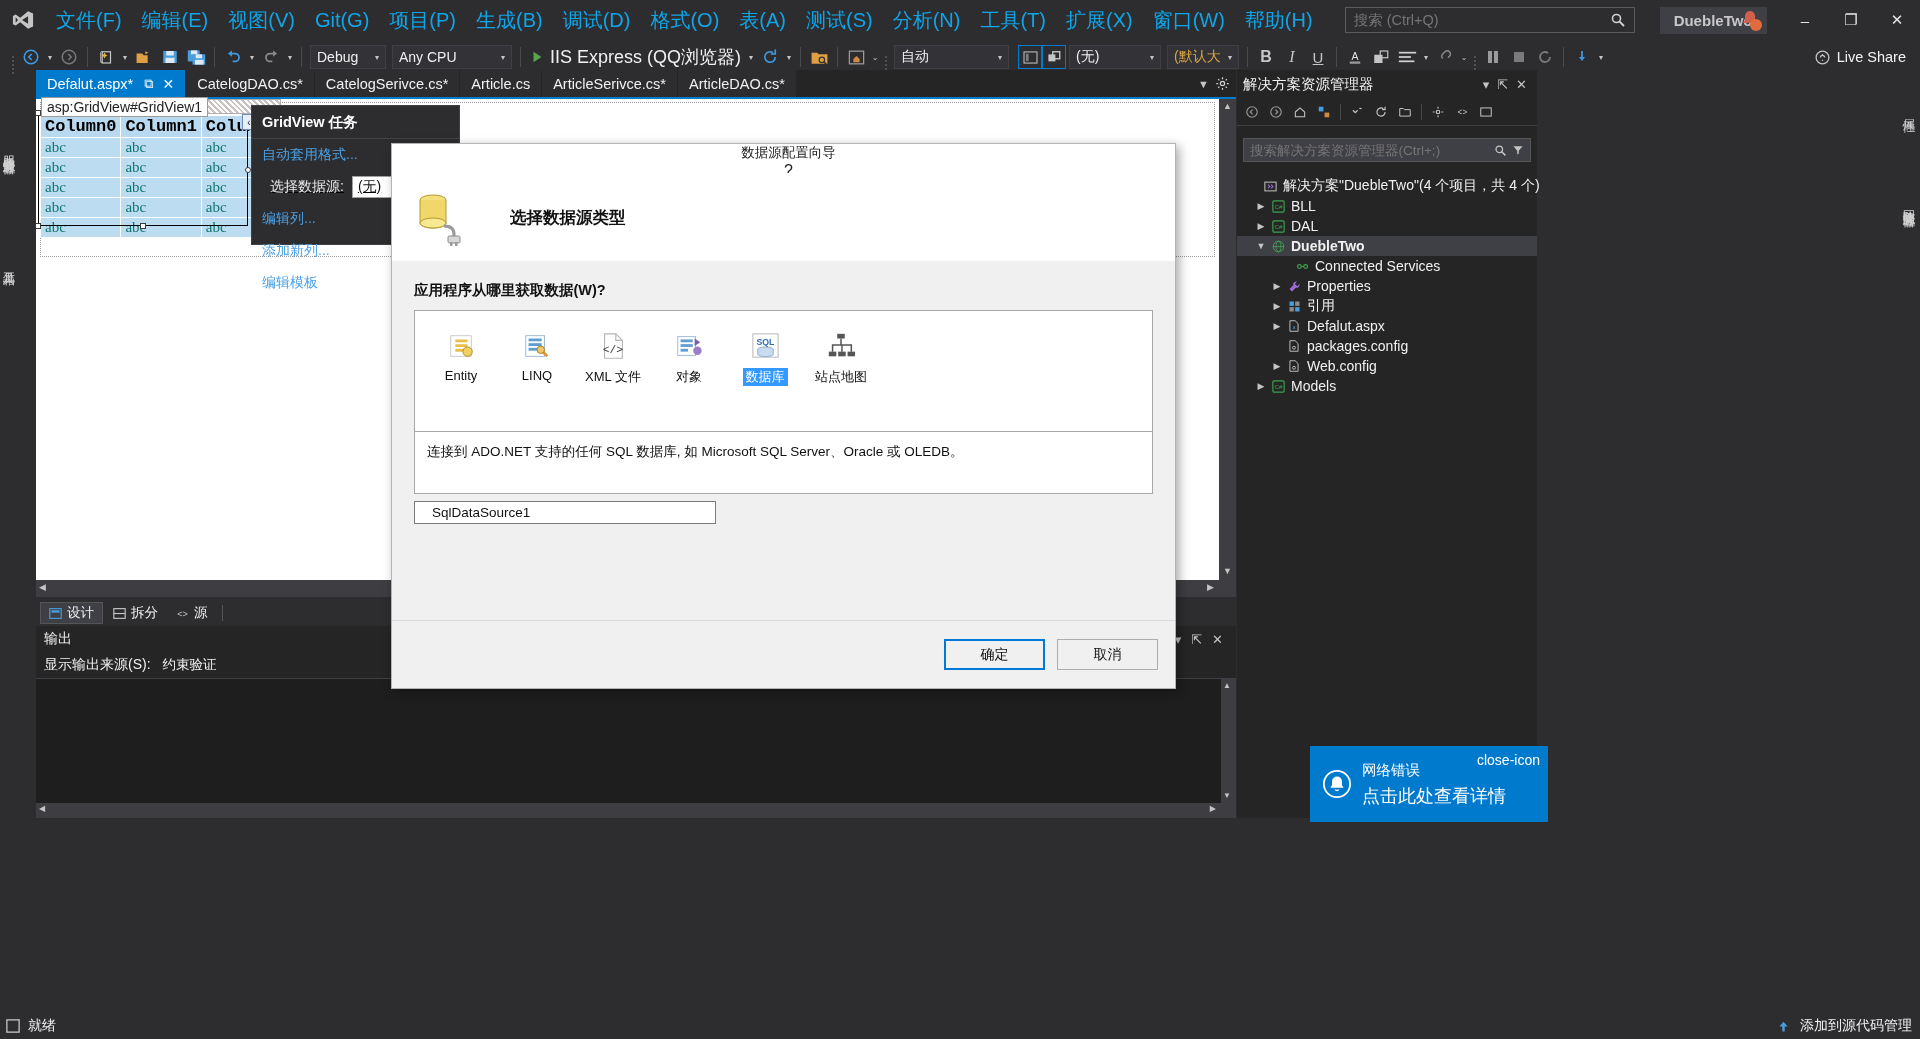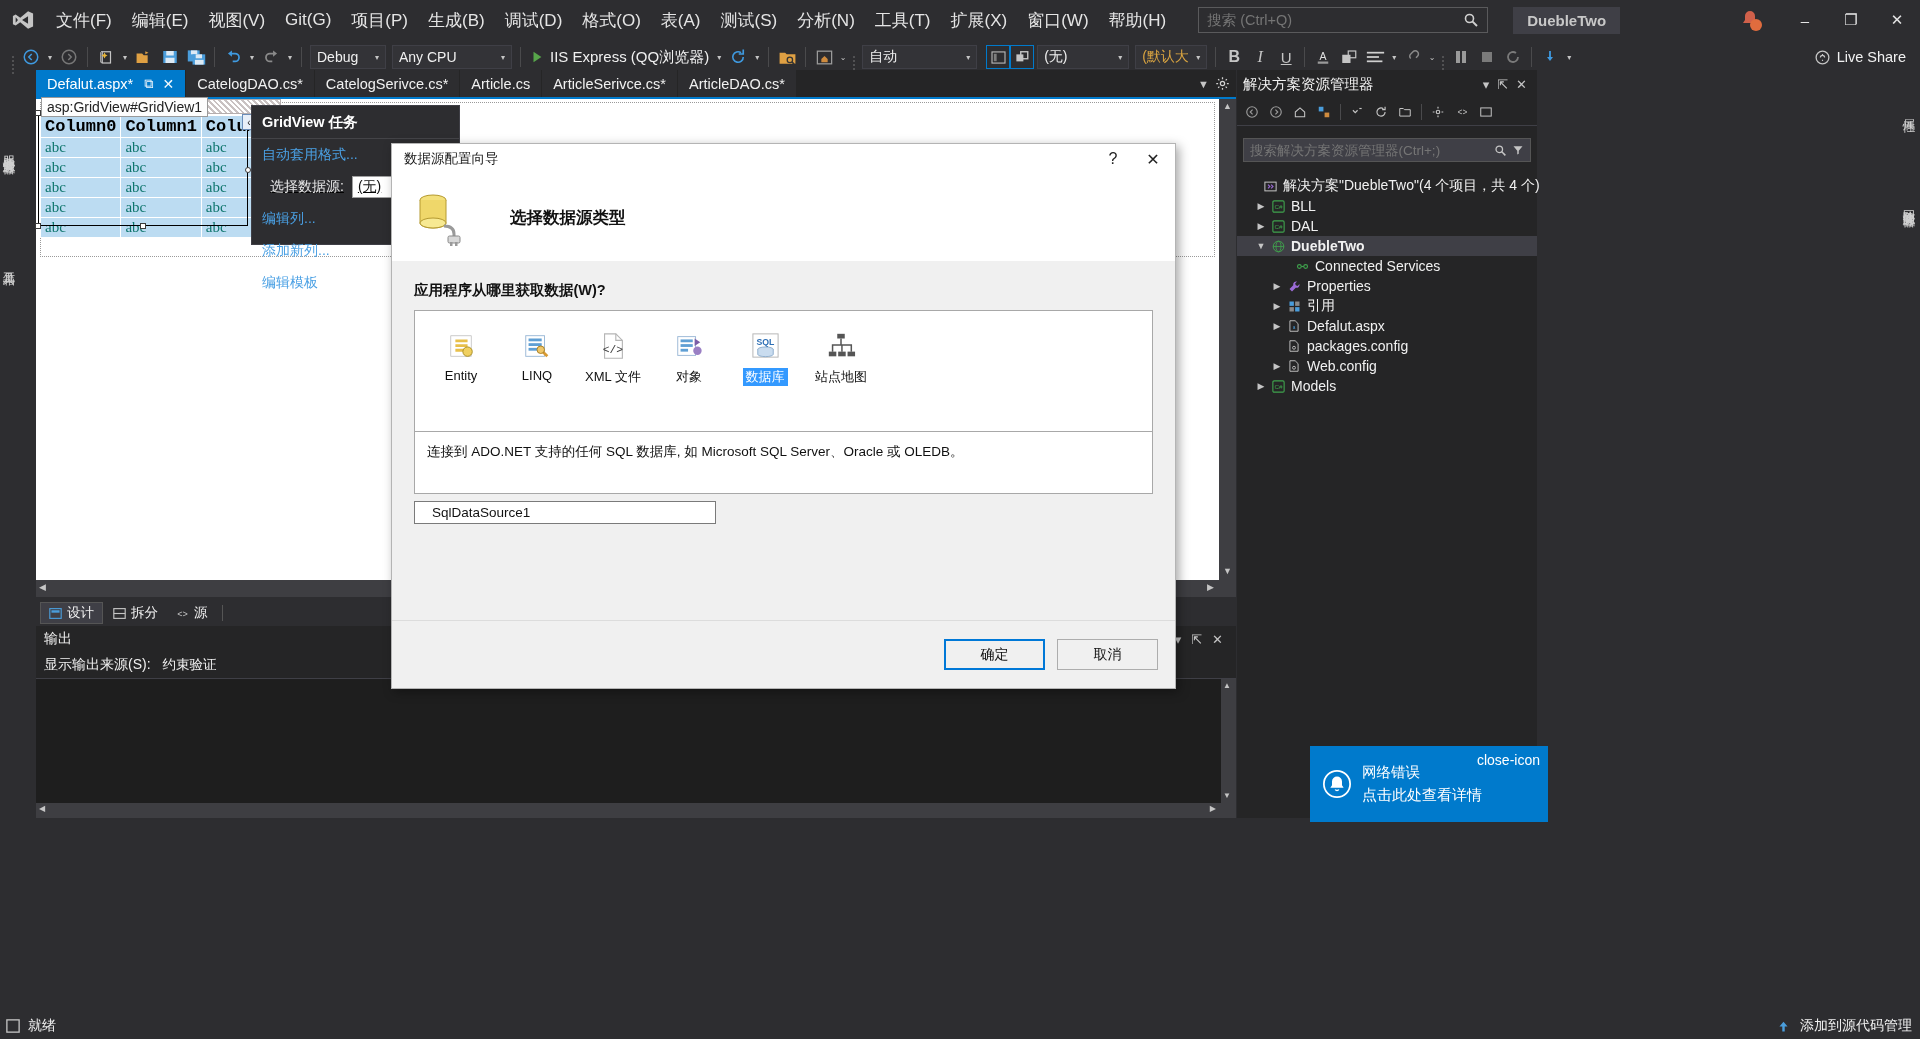--- a/index.html
+++ b/index.html
@@ -12,21 +12,21 @@
   body { position: relative; }
 
   
   .menubar {
     position: absolute; left: 0; top: 0; width: 1920px; height: 40px;
     background: #2d2d30; display: flex; align-items: center;
   }
   .vs-logo { width: 46px; height: 40px; display: flex; align-items: center; justify-content: center; }
   .vs-logo svg { width: 22px; height: 22px; }
   .menu-item {
-    color: #e5e5e5; font-size: 17px; padding: 0 10px; height: 40px;
+    color: #0ea5e9; font-size: 20px; padding: 0 10px; height: 40px;
     display: flex; align-items: center; white-space: nowrap; cursor: default;
   }
   .search-box {
     margin-left: 22px; width: 290px; height: 26px; background: #2d2d30;
     border: 1px solid #5a5a5c; display: flex; align-items: center;
     padding: 0 8px; position: relative;
   }
   .search-box input {
     flex: 1; background: transparent; border: 0; outline: 0;
     color: #a0a0a0; font-size: 14.5px; font-family: "Liberation Sans", sans-serif;
@@ -63,21 +63,21 @@
   }
   .tb-sep { width: 1px; height: 20px; background: #4a4a4c; margin: 0 5px; }
   .tb-caret { width: 12px; display:flex; align-items:center; justify-content:center; color:#c5c5c5; font-size:8px; }
   .tb-combo {
     height: 24px; background: #333337; border: 1px solid #3f3f46; color: #f0f0f0;
     font-size: 14px; display: flex; align-items: center; padding: 0 6px;
     justify-content: space-between; margin: 0 3px;
   }
   .tb-combo .cv { white-space: nowrap; overflow: hidden; }
   .tb-combo .ca { font-size: 8px; margin-left: 8px; color: #c5c5c5; }
-  .tb-run { display: flex; align-items: center; color: #f0f0f0; font-size: 15px; padding: 0 4px; }
+  .tb-run { display: flex; align-items: center; color: #f0f0f0; font-size: 18px; padding: 0 4px; }
   .tb-toggle { width: 24px; height: 24px; border: 1px solid #007acc; display:flex; align-items:center; justify-content:center; }
   .live-share { display:flex; align-items:center; color:#f1f1f1; font-size:14.5px; position:absolute; right:14px; }
 
   
   .tabstrip {
     position: absolute; left: 36px; top: 70px; width: 1200px; height: 27px;
     background: #252526; display: flex; align-items: flex-end;
   }
   .tab {
     height: 27px; display: flex; align-items: center; padding: 0 11px;
@@ -245,33 +245,34 @@
 
   
   .toast {
     position: absolute; left: 1310px; top: 746px; width: 238px; height: 76px;
     background: #007acc; color: #ffffff; display: flex; align-items: center;
     padding: 0 10px; z-index: 30;
   }
   .toast .ico { width: 34px; height: 34px; flex: 0 0 34px; display:flex; align-items:center; justify-content:center; }
   .toast .txt { margin-left: 8px; }
   .toast .t1 { font-size: 14.5px; }
-  .toast .t2 { font-size: 15px; margin-top: 4px; }
+  .toast .t2 { font-size: 18px; margin-top: 4px; }
   .toast .x { position: absolute; right: 8px; top: 6px; font-size: 14px; }
 
   
   .wizard {
     position: absolute; left: 391px; top: 143px; width: 785px; height: 546px;
     background: #f0f0f0; border: 1px solid #b4b4b4;
     box-shadow: 3px 3px 10px rgba(0,0,0,.35); z-index: 40;
     display: flex; flex-direction: column;
   }
   .wz-titlebar {
     height: 30px; background: #ffffff; display: flex; align-items: center;
     padding: 0 2px 0 12px;
+    flex-direction: column;
   }
   .wz-titlebar .wt { flex: 1; font-size: 13.5px; color: #1a1a1a; }
   .wz-titlebar .tb { width: 40px; height: 28px; display: flex; align-items: center; justify-content: center;
                      font-size: 16px; color: #222; }
   .wz-banner {
     height: 87px; background: #ffffff; display: flex; align-items: center; padding: 0 22px;
   }
   .wz-banner .bicon { width: 54px; height: 56px; flex: 0 0 54px; }
   .wz-banner .btitle { margin-left: 42px; font-size: 16.5px; font-weight: bold; color: #111; }
   .wz-body { flex: 1; background: #f0f0f0; padding: 20px 22px 0 22px; position: relative; }

